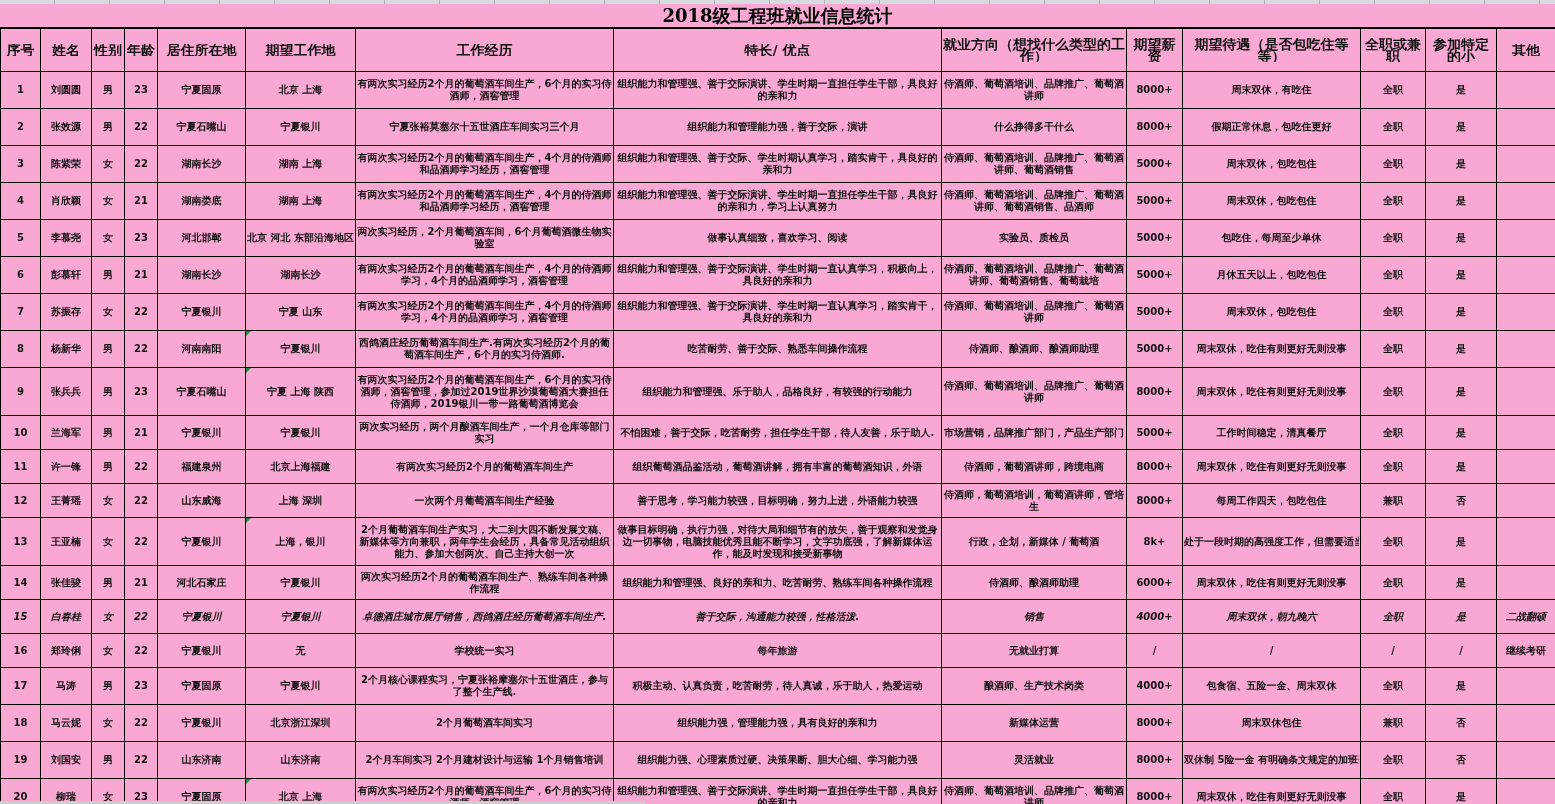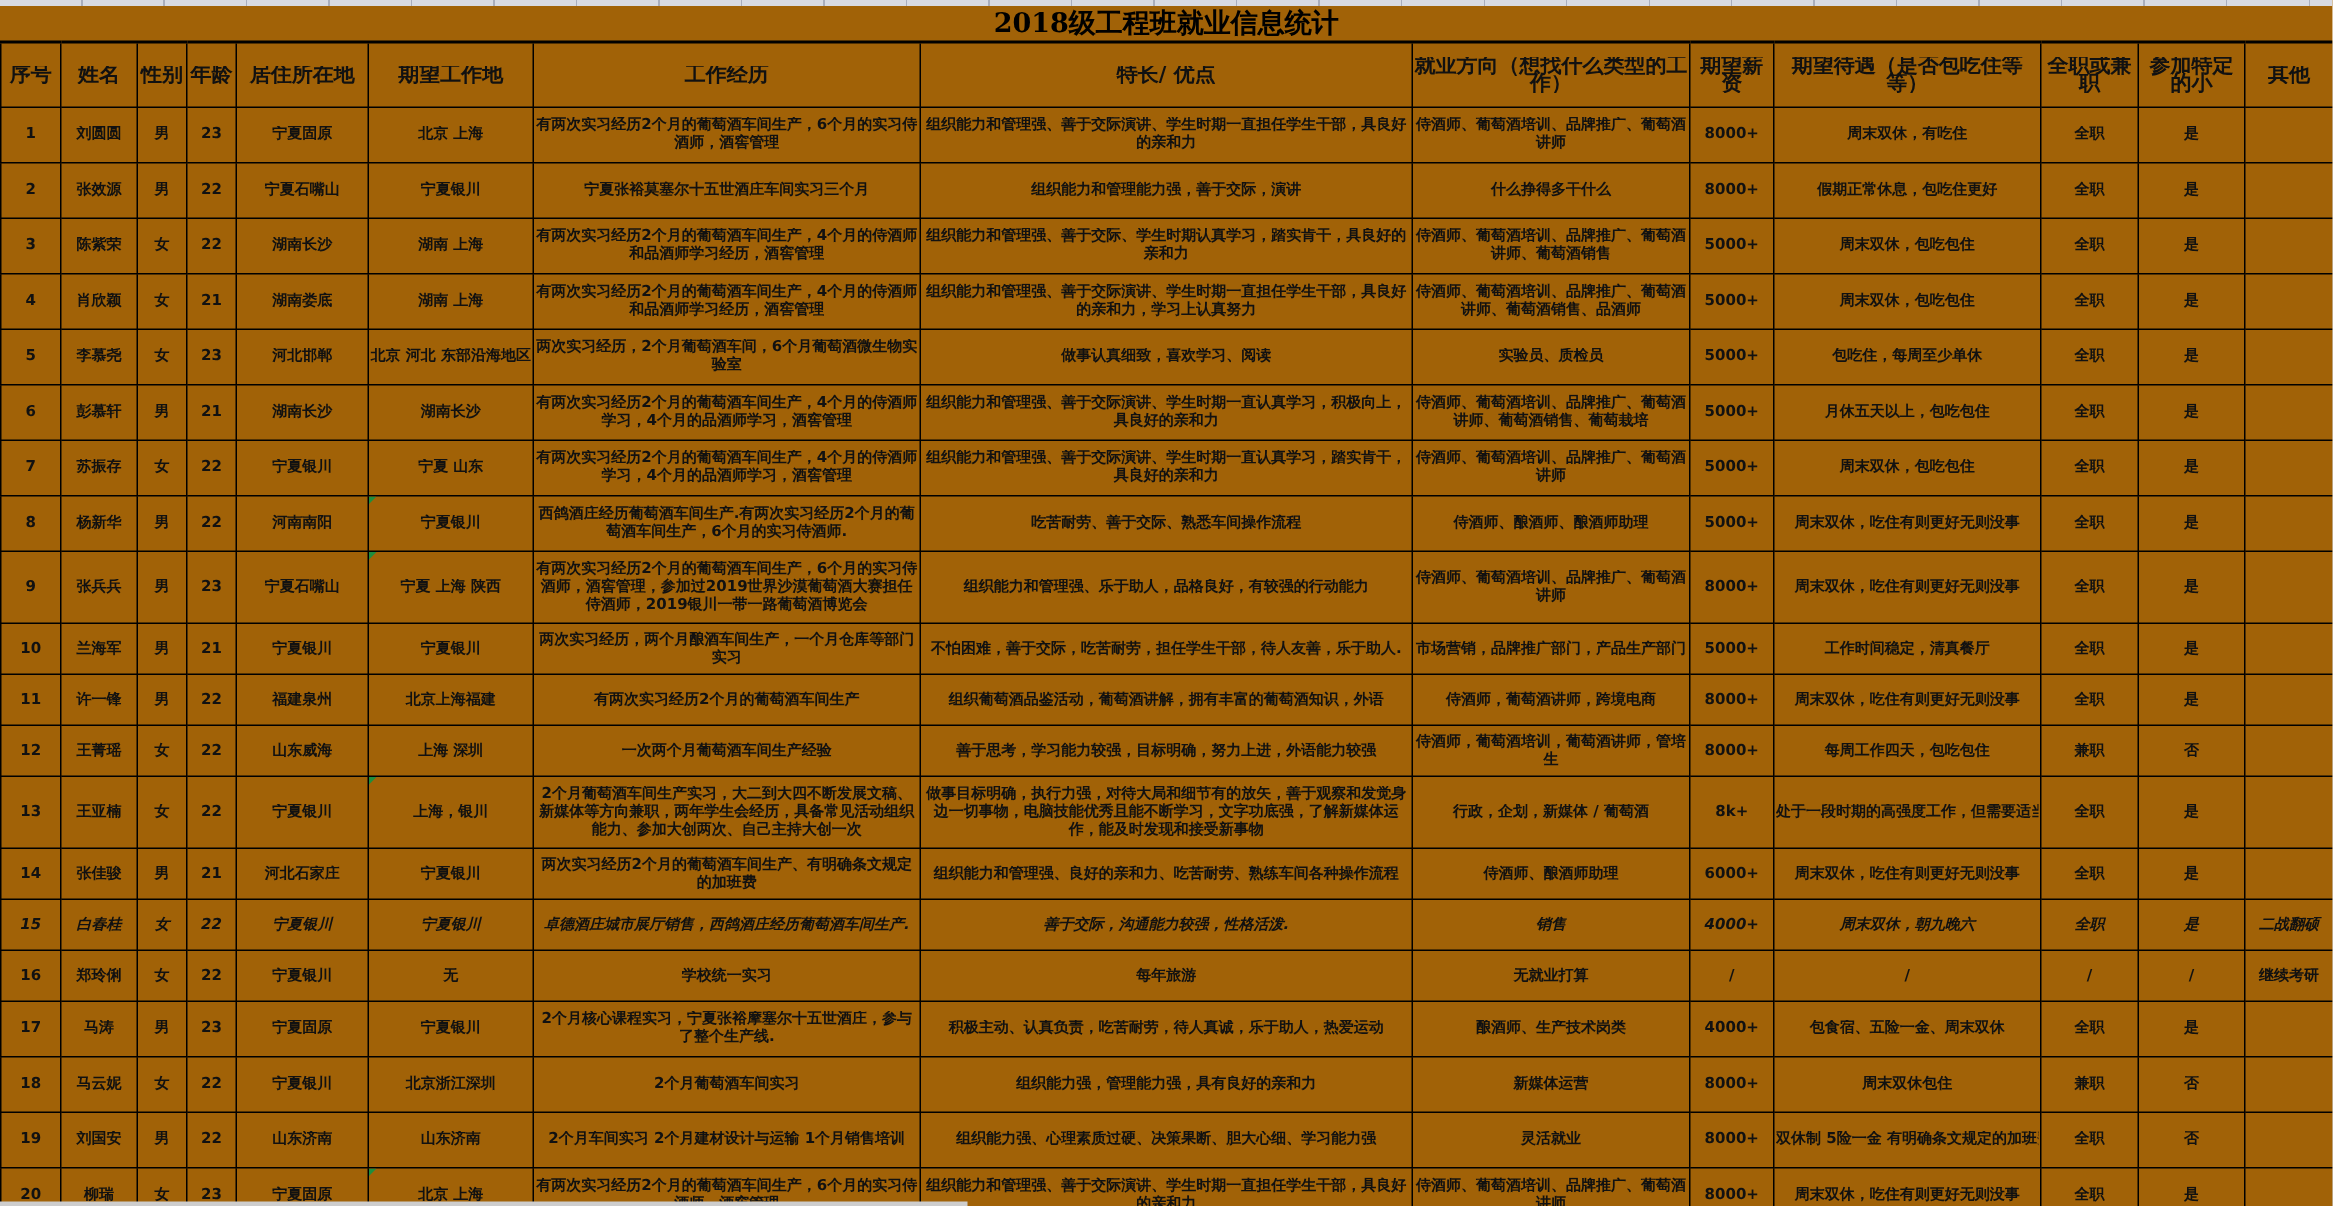--- a/index.html
+++ b/index.html
@@ -1,16 +1,16 @@
 <!DOCTYPE html>
 <html><head>
 <meta charset="utf-8">
 <style>
   html,body{margin:0;padding:0;background:#fff;}
-  #screen{position:relative;width:1555px;height:804px;background:#a16207;overflow:hidden;
+  #screen{position:relative;width:1555px;height:804px;background:#f9a8d4;overflow:hidden;
           font-family:"DejaVu Sans","Liberation Sans",sans-serif;}
   
   .top-strip{position:absolute;top:0;left:0;width:1555px;height:4px;background:#d8dae2;
              background-image:repeating-linear-gradient(90deg,#d8dae2 0 54px,#a9adbc 54px 55px);}
   .bottom-strip{position:absolute;bottom:0;left:0;width:645px;height:3px;background:#cdcdcd;}
   .title-bar{position:absolute;top:4px;left:0;width:1555px;height:23px;text-align:center;}
   .title-bar span{font-family:"DejaVu Serif","Liberation Serif",serif;font-weight:bold;
                   font-size:18px;color:#000;line-height:23px;}
   table{position:absolute;top:27px;left:0;width:1555px;border-collapse:collapse;table-layout:fixed;}
   td,th{border:1px solid #000;padding:0 1px;text-align:center;vertical-align:middle;
@@ -683,21 +683,21 @@
           <td>
             <div class="cw">21</div>
           </td>
           <td>
             <div class="cw">河北石家庄</div>
           </td>
           <td>
             <div class="cw">宁夏银川</div>
           </td>
           <td>
-            <div class="cw">两次实习经历2个月的葡萄酒车间生产、有明确条文规定的加班费</div>
+            <div class="cw">两次实习经历2个月的葡萄酒车间生产、熟练车间各种操作流程</div>
           </td>
           <td>
             <div class="cw">组织能力和管理强、良好的亲和力、吃苦耐劳、熟练车间各种操作流程</div>
           </td>
           <td>
             <div class="cw">侍酒师、酿酒师助理</div>
           </td>
           <td>
             <div class="cw">6000+</div>
           </td>

